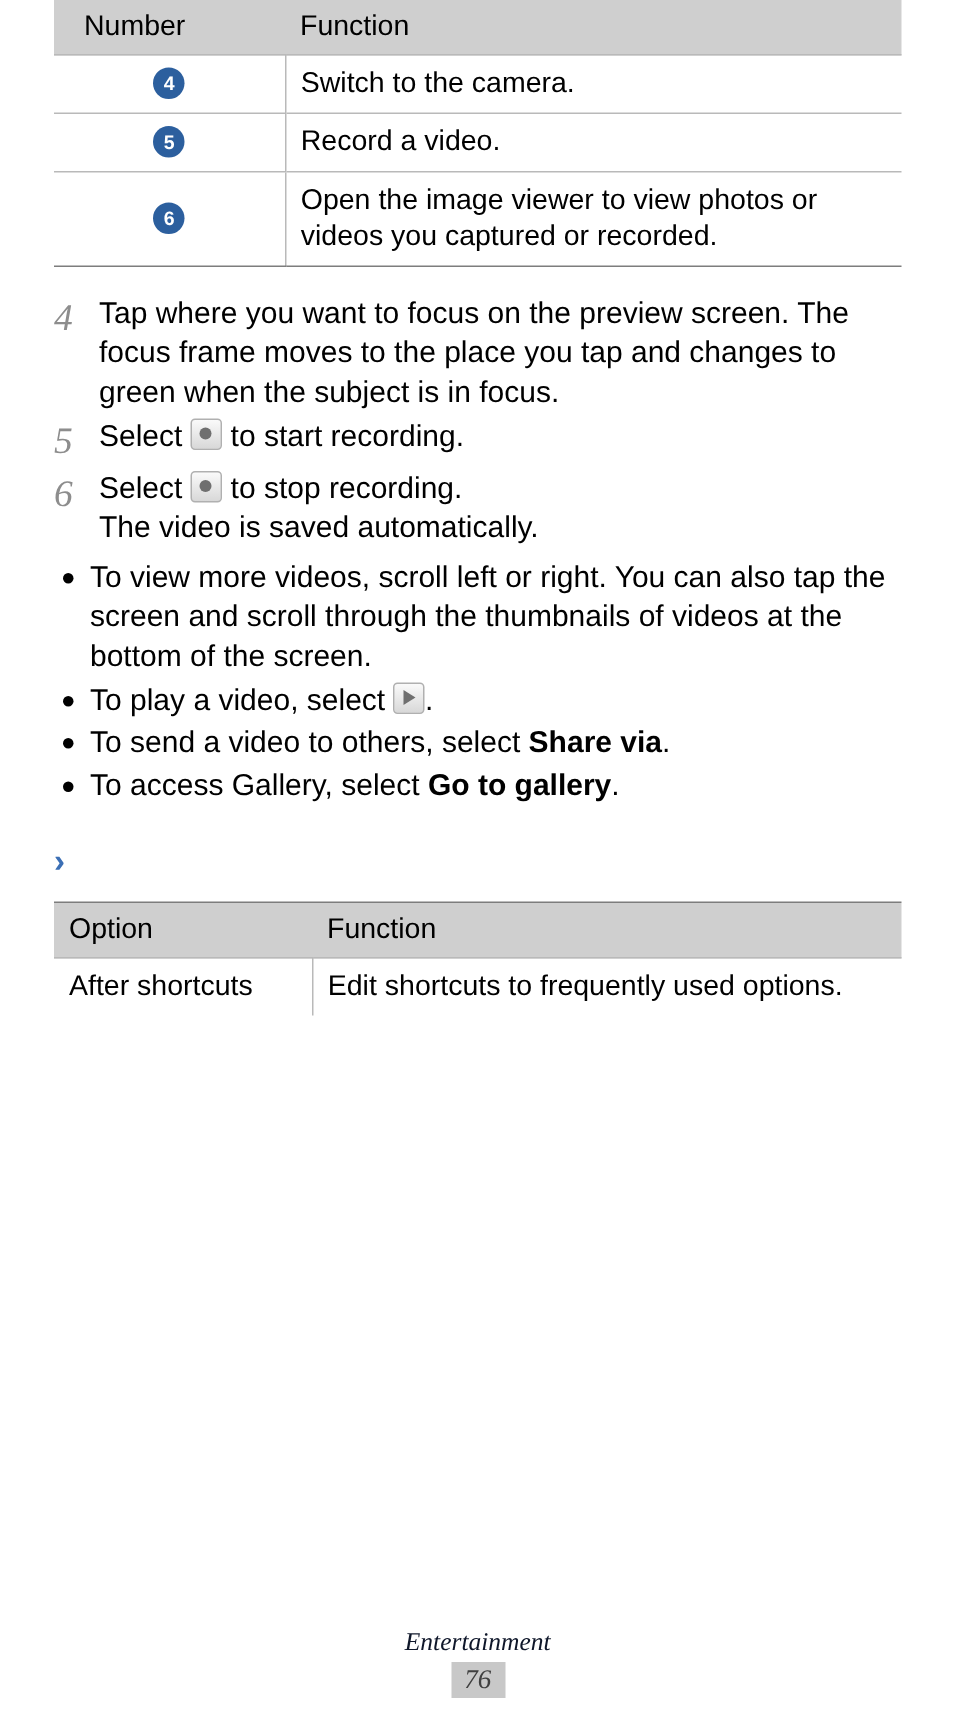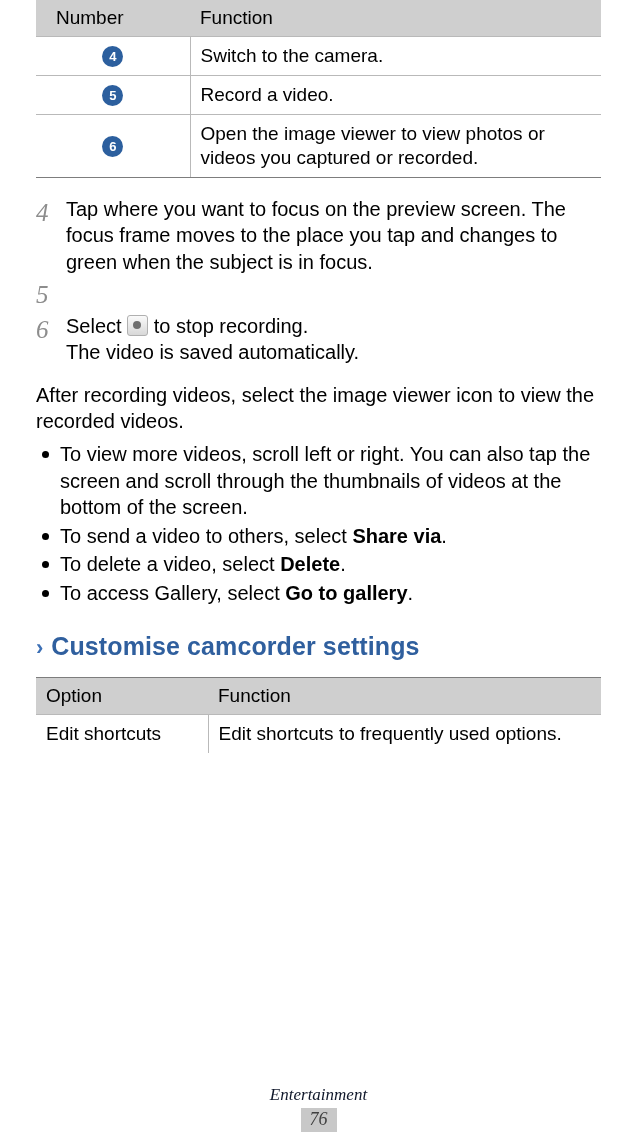--- a/index.html
+++ b/index.html
@@ -264,70 +264,73 @@
 
   <div class="steps">
 
     <div class="step">
       <div class="step-num">4</div>
       <div class="step-text">Tap where you want to focus on the preview screen. The focus frame moves to the place you tap and changes to green when the subject is in focus.</div>
     </div>
 
     <div class="step">
       <div class="step-num">5</div>
+      <div class="step-text">
+        <span>Select</span>
+        <span class="chip rec"></span>
+        <span>to start recording.</span>
+      </div>
     </div>
 
     <div class="step">
       <div class="step-num">6</div>
       <div class="step-text">
         <span>Select</span>
         <span class="chip rec"></span>
         <span>to stop recording.</span>
         <div>The video is saved automatically.</div>
       </div>
     </div>
 
   </div>
 
-  <p class="para">After recording videos, select the image viewer icon to view the recorded videos.</p>
 
   <ul class="bullets">
     <li>
       <span>To view more videos, scroll left or right. You can also tap the screen and scroll through the thumbnails of videos at the bottom of the screen.</span>
+    </li>
+    <li>
+      <span>To play a video, select</span>
+      <span class="chip play"></span><span>.</span>
     </li>
     <li>
       <span>To send a video to others, select</span>
       <b>Share via</b><span>.</span>
     </li>
     <li>
-      <span>To delete a video, select</span>
-      <b>Delete</b><span>.</span>
-    </li>
-    <li>
       <span>To access Gallery, select</span>
       <b>Go to gallery</b><span>.</span>
     </li>
   </ul>
 
   <div class="section-head">
     <span class="section-chevron">›</span>
-    <span class="section-title">Customise camcorder settings</span>
   </div>
 
 
   <table class="doc-table topline" style="margin-top:16px;">
     <thead>
       <tr class="tbl-head-row">
         <th class="col-opt">Option</th>
         <th>Function</th>
       </tr>
     </thead>
     <tbody>
       <tr>
-        <td class="opt-cell">Edit shortcuts</td>
+        <td class="opt-cell">After shortcuts</td>
         <td>Edit shortcuts to frequently used options.</td>
       </tr>
     </tbody>
   </table>
 
   <div class="footer">
     <div class="footer-label">Entertainment</div>
     <div class="footer-page">76</div>
   </div>
 

